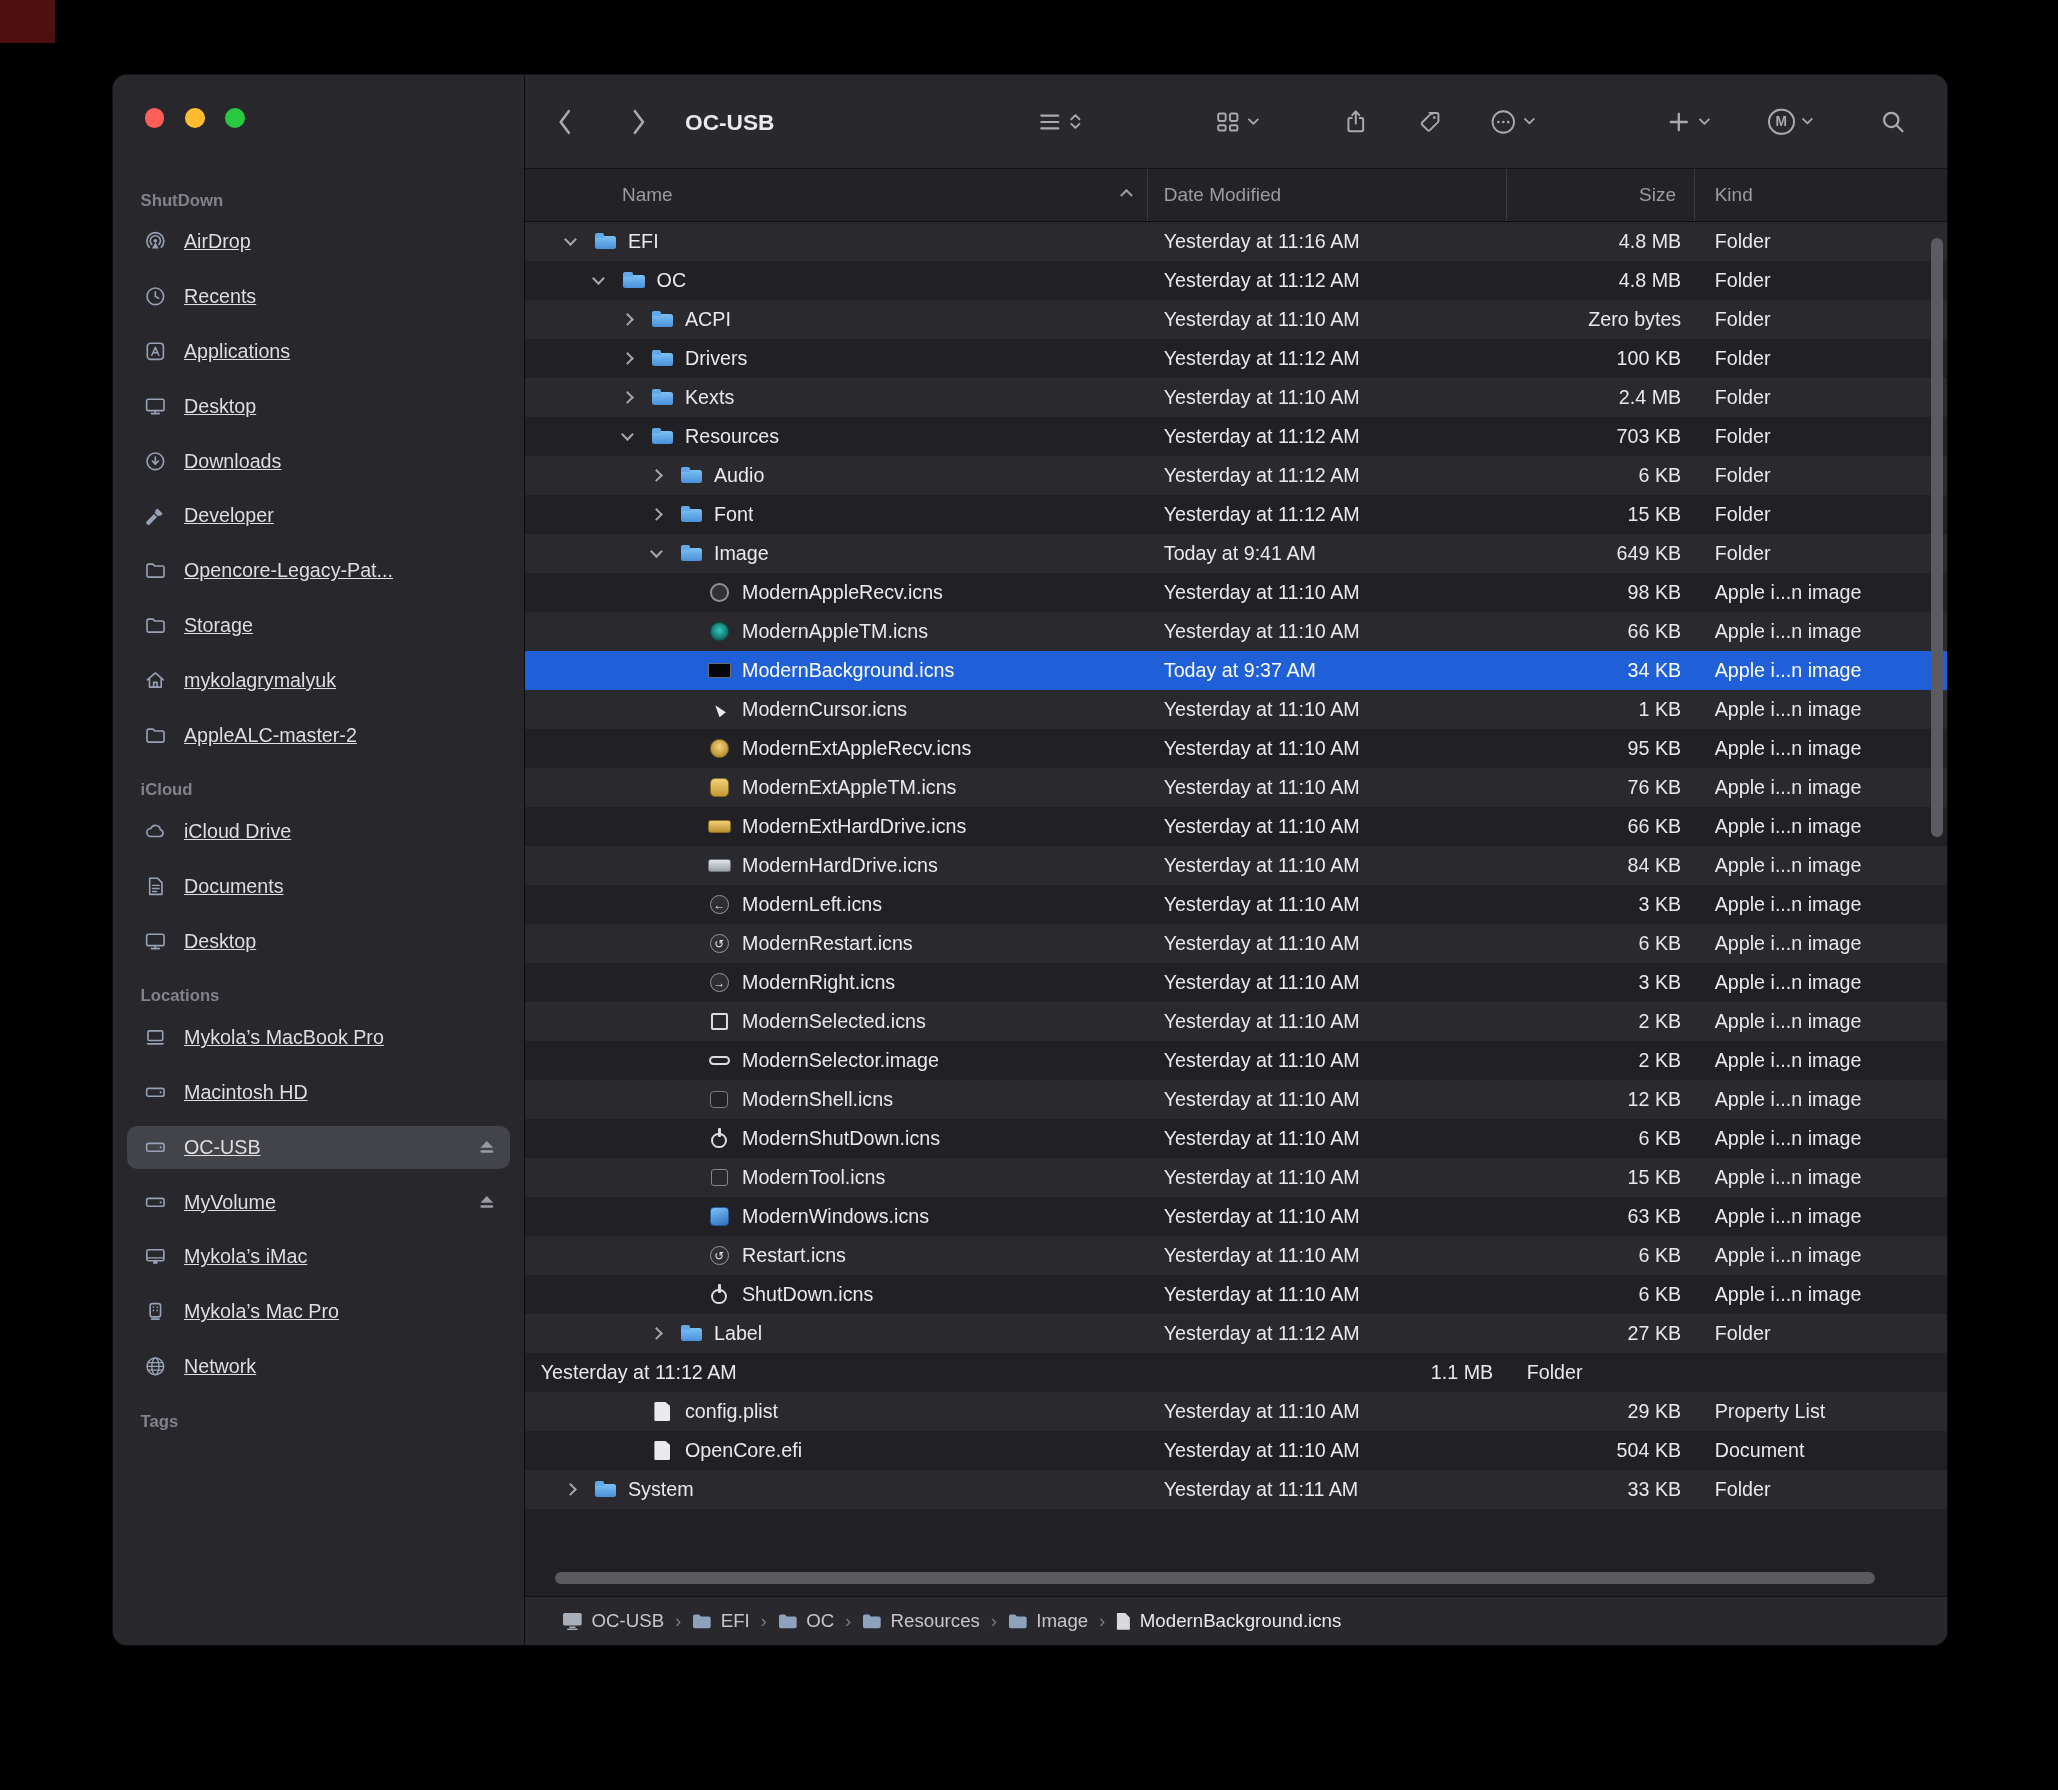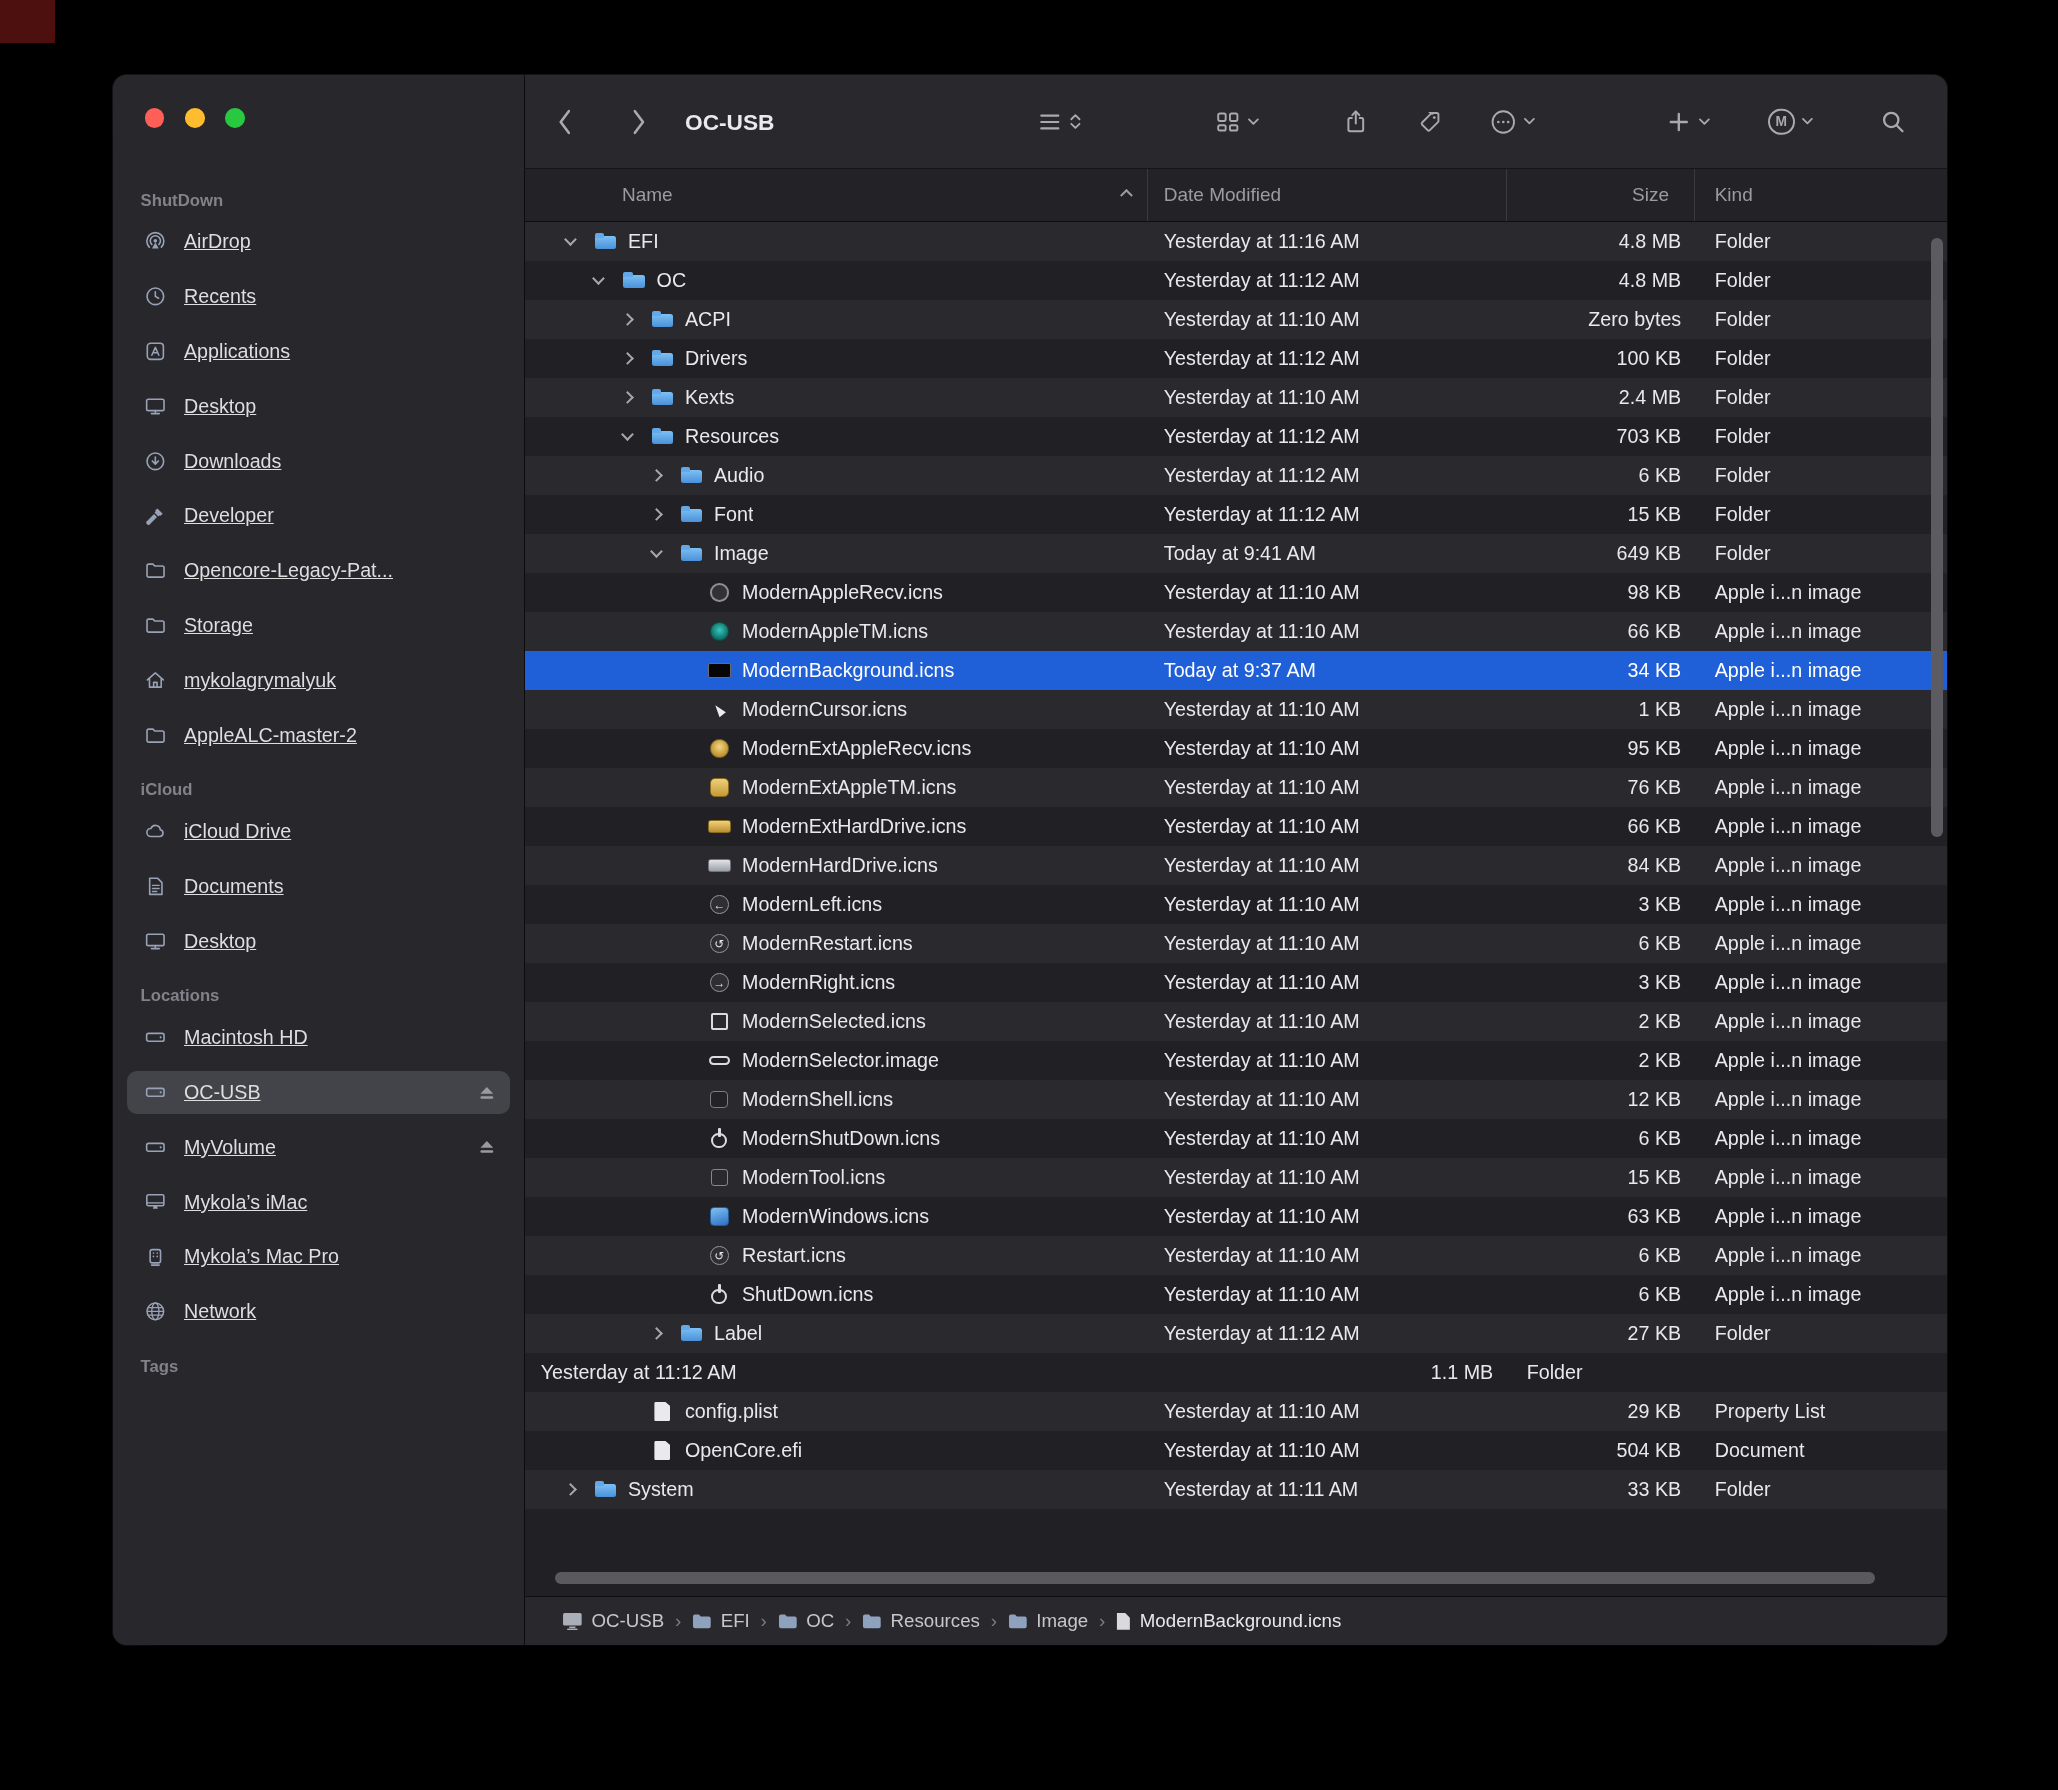--- a/index.html
+++ b/index.html
@@ -61,21 +61,21 @@
   
   .cols {
     height:53px; flex:none; display:grid; grid-template-columns:623px 359px 188px 1fr;
     align-items:stretch; background:#232327; border-bottom:1px solid #0e0e10;
     color:#9b9ba2; font-size:19px;
   }
   .hcell { display:flex; align-items:center; border-right:1px solid #3a3a3f; }
   .hcell:last-child { border-right:none; }
   .hcell.h-name { padding-left:97px; }
   .hcell.h-date { padding-left:15.8px; }
-  .hcell.h-size { justify-content:flex-end; padding-right:25px; }
+  .hcell.h-size { justify-content:flex-end; padding-right:18px; }
   .hcell.h-kind { padding-left:19.7px; }
   .sort-chev { width:8.9px; height:8.9px; border-right:2px solid #9b9ba2; border-bottom:2px solid #9b9ba2;
     transform:rotate(225deg); margin-left:auto; margin-right:15.8px; flex:none; }
 
   
   .list { flex:1; position:relative; background:#212125; overflow:hidden; }
   .row { display:grid; grid-template-columns:623px 359px 188px 1fr; height:39px;
     align-items:center; font-size:19.7px; color:#e9e9ec; }
   .row.alt { background:#2a2a2e; }
   .row.selected { background:#1f5fd7; color:#fff; }
@@ -283,20 +283,29 @@
               </svg>
             </span>
             <span class="label">Desktop</span>
           </div>
         </div>
         <div class="sidebar-section">
           <div class="section-header">Locations</div>
           <div class="sidebar-item">
             <span class="sb-icon">
               <svg viewBox="0 0 24 24">
+                <rect x="4.2" y="5.2" width="15.6" height="10.2" rx="1.4" fill="none" stroke="currentColor" stroke-width="1.7"></rect>
+                <path d="M2.5 18h19l-1.6 1.8H4.1z" fill="currentColor"></path>
+              </svg>
+            </span>
+            <span class="label">Mykola’s MacBook Pro</span>
+          </div>
+          <div class="sidebar-item">
+            <span class="sb-icon">
+              <svg viewBox="0 0 24 24">
                 <rect x="2.8" y="7.8" width="18.4" height="8.4" rx="2" fill="none" stroke="currentColor" stroke-width="1.7"></rect>
                 <circle cx="17.6" cy="12" r="1.1" fill="currentColor"></circle>
               </svg>
             </span>
             <span class="label">Macintosh HD</span>
           </div>
           <div class="sidebar-item selected">
             <span class="sb-icon">
               <svg viewBox="0 0 24 24">
                 <rect x="2.8" y="7.8" width="18.4" height="8.4" rx="2" fill="none" stroke="currentColor" stroke-width="1.7"></rect>

